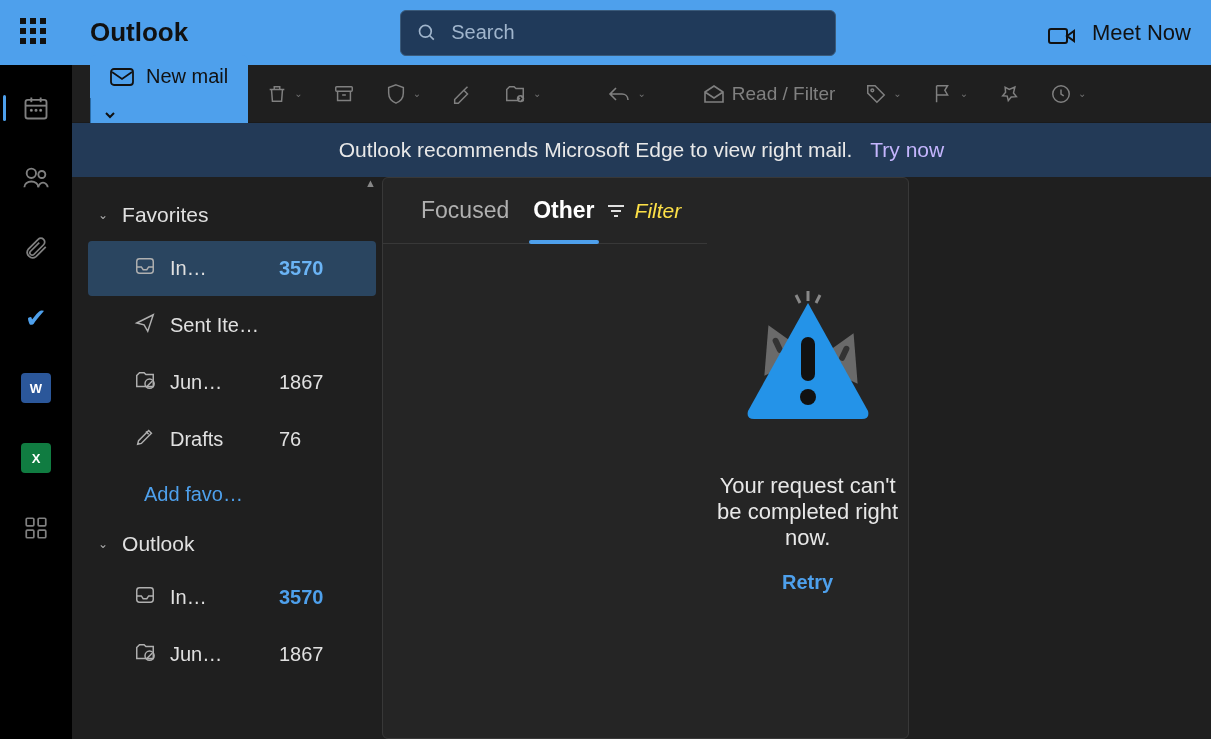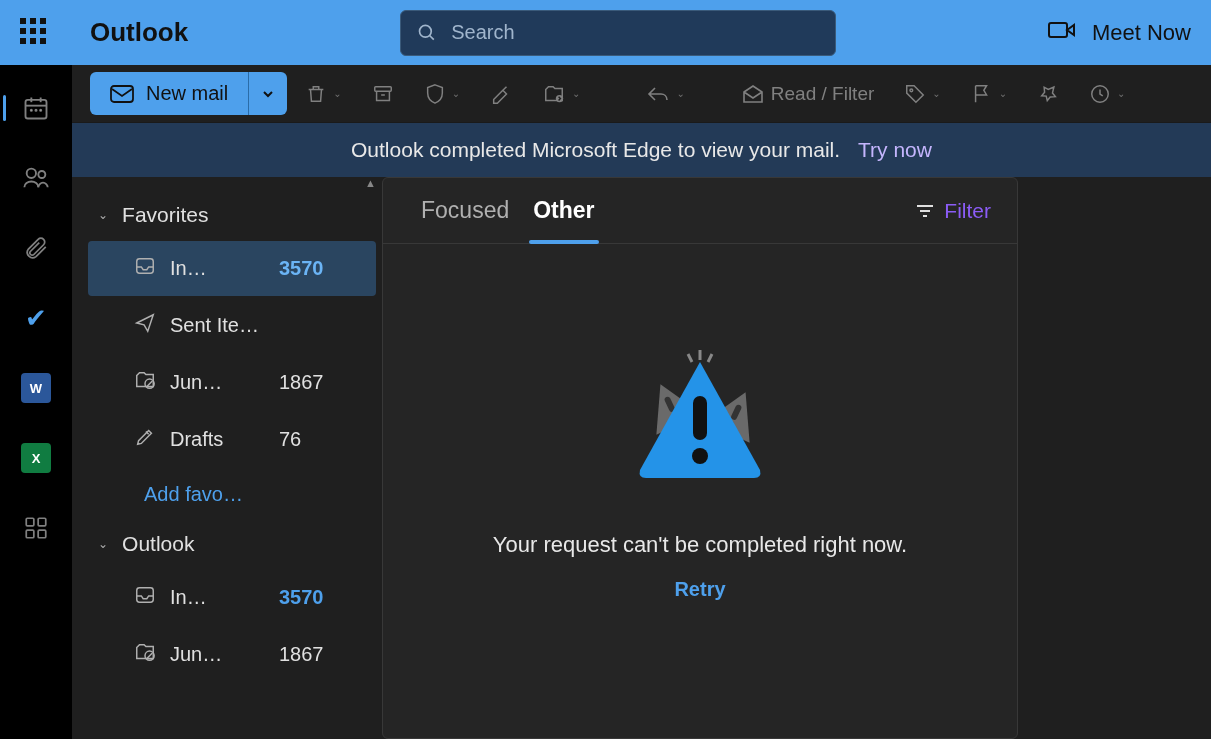--- a/index.html
+++ b/index.html
@@ -7,37 +7,37 @@
 
 .topbar { height: 65px; background: #4ea0ec; display: flex; align-items: center; padding: 0 20px; }
 .waffle { width: 30px; height: 30px; display: grid; grid-template-columns: repeat(3,6px); grid-template-rows: repeat(3,6px); gap: 4px; margin-right: 40px; cursor: pointer; }
 .waffle span { background: #111; width: 6px; height: 6px; }
 .app-title { font-size: 26px; font-weight: 700; color: #111; }
 .search-wrap { flex: 1; display: flex; justify-content: center; }
 .search-box { width: 436px; height: 46px; background: #203a5a; border-radius: 6px; display: flex; align-items: center; padding: 0 16px; border: 1px solid #3a5a7a; }
 .search-box svg { margin-right: 14px; }
 .search-input { background: transparent; border: none; outline: none; color: #c0d0e0; font-size: 20px; width: 100%; }
 .search-input::placeholder { color: #a0b5cc; }
-.meet-now { display: flex; align-items: flex-start; gap: 16px; color: #111; font-size: 22px; cursor: pointer; }
+.meet-now { display: flex; align-items: flex-end; gap: 16px; color: #111; font-size: 22px; cursor: pointer; }
 
 .body-row { display: flex; height: calc(100% - 65px); }
 
 .rail { width: 72px; background: #000; display: flex; flex-direction: column; align-items: center; padding-top: 26px; gap: 36px; }
 .rail-item { width: 34px; height: 34px; display: flex; align-items: center; justify-content: center; cursor: pointer; position: relative; }
 .rail-item.active::before { content: ""; position: absolute; left: -16px; top: 4px; bottom: 4px; width: 3px; background: #4ea0ec; border-radius: 2px; }
 .rail-svg { stroke: #808080; fill: none; stroke-width: 1.6; }
 .app-tile { width: 30px; height: 30px; border-radius: 4px; display: flex; align-items: center; justify-content: center; font-size: 13px; font-weight: bold; color: #fff; }
 .word-tile { background: #2b579a; }
 .excel-tile { background: #107c41; }
 .todo-check { color: #4ea0ec; font-size: 26px; }
 
 .main { flex: 1; background: #1f1f1f; display: flex; flex-direction: column; }
 
 .toolbar { height: 58px; background: #1f1f1f; display: flex; align-items: center; padding: 0 18px; gap: 6px; border-bottom: 1px solid #1a1a1a; }
-.new-mail-group { display: flex; border-radius: 6px; overflow: hidden; }
+.new-mail-group { display: flex; border-radius: 6px; overflow: hidden; flex-direction: column; }
 .new-mail-btn { background: #4ea0ec; color: #111; display: flex; align-items: center; gap: 12px; padding: 10px 20px; font-size: 20px; cursor: pointer; border: none; }
 .new-mail-chevron { background: #4ea0ec; border-left: 1px solid #2a6ca8; padding: 10px 12px; cursor: pointer; display: flex; align-items: center; }
 .tb-btn { display: flex; align-items: center; gap: 6px; padding: 8px 12px; cursor: pointer; color: #808080; font-size: 19px; }
 .tb-btn svg { stroke: #808080; fill: none; stroke-width: 1.6; }
 .tb-btn .chev { font-size: 10px; color: #707070; }
 
 .banner { height: 54px; background: #233a57; display: flex; align-items: center; justify-content: center; gap: 18px; font-size: 21px; color: #e8e8e8; }
 .banner-link { color: #c4b5fd; cursor: pointer; }
 
 .content-row { flex: 1; display: flex; overflow: hidden; }
@@ -51,27 +51,27 @@
 .section-head .chev { font-size: 12px; color: #aaa; }
 
 .folder-item { display: flex; align-items: center; gap: 14px; padding: 14px 12px 14px 46px; cursor: pointer; font-size: 20px; color: #e0e0e0; border-radius: 4px; margin: 2px 6px 2px 0; }
 .folder-item.selected { background: #2a4560; }
 .folder-item .fname { flex: 1; white-space: nowrap; overflow: hidden; text-overflow: ellipsis; max-width: 95px; }
 .folder-item .count { color: #e0e0e0; }
 .folder-item .count.unread { color: #4ea0ec; font-weight: 600; }
 .folder-item.selected .count.unread { color: #6bb4f5; }
 .add-fav { color: #4ea0ec; padding: 14px 12px 14px 56px; font-size: 20px; cursor: pointer; }
 
-.message-pane { width: 636px; background: #252525; border: 1px solid #383838; border-radius: 6px; margin: 0 10px 0 0; display: flex; flex-direction: column; }
+.message-pane { width: 527px; background: #252525; border: 1px solid #383838; border-radius: 6px; margin: 0 10px 0 0; display: flex; flex-direction: row; }
 .tabs-row { display: flex; align-items: center; height: 66px; padding: 0 26px; border-bottom: 1px solid #383838; }
 .tab { font-size: 23px; color: #b0b0b0; padding: 0 12px; height: 66px; display: flex; align-items: center; cursor: pointer; position: relative; }
 .tab.active { color: #fff; font-weight: 700; }
 .tab.active::after { content: ""; position: absolute; bottom: 0; left: 8px; right: 8px; height: 4px; background: #4ea0ec; border-radius: 2px; }
 .tabs-spacer { flex: 1; }
-.filter-btn { display: flex; align-items: center; gap: 10px; font-size: 21px; color: #8b5cf6; cursor: pointer; }
+.filter-btn { display: flex; align-items: center; gap: 10px; font-size: 21px; color: #fde047; cursor: pointer; font-style: italic; }
 
 .error-body { flex: 1; display: flex; flex-direction: column; align-items: center; justify-content: center; gap: 20px; padding-bottom: 40px; }
 .error-msg { font-size: 22px; color: #e8e8e8; text-align: center; }
 .retry-link { font-size: 20px; color: #4ea0ec; font-weight: 600; cursor: pointer; }
 
 .warn-icon-wrap { position: relative; width: 180px; height: 160px; margin-bottom: 10px; }
 </style>
 </head>
 <body>
 
@@ -235,21 +235,21 @@
       <div class="tb-btn">
         <svg width="22" height="22" viewBox="0 0 24 24">
             <circle cx="12" cy="12" r="9"></circle>
             <path d="M12 7v5l3 2"></path>
           </svg>
           <span class="chev">⌄</span>
       </div>
     </div>
 
     <div class="banner">
-      <span>Outlook completed Microsoft Edge to view your mail.</span>
+      <span>Outlook recommends Microsoft Edge to view right mail.</span>
       <span class="banner-link">Try now</span>
     </div>
 
     <div class="content-row">
 
       <div class="folder-pane">
         <div class="collapse-caret">▲</div>
 
         <div class="section-head">
           <span class="chev">⌄</span>

